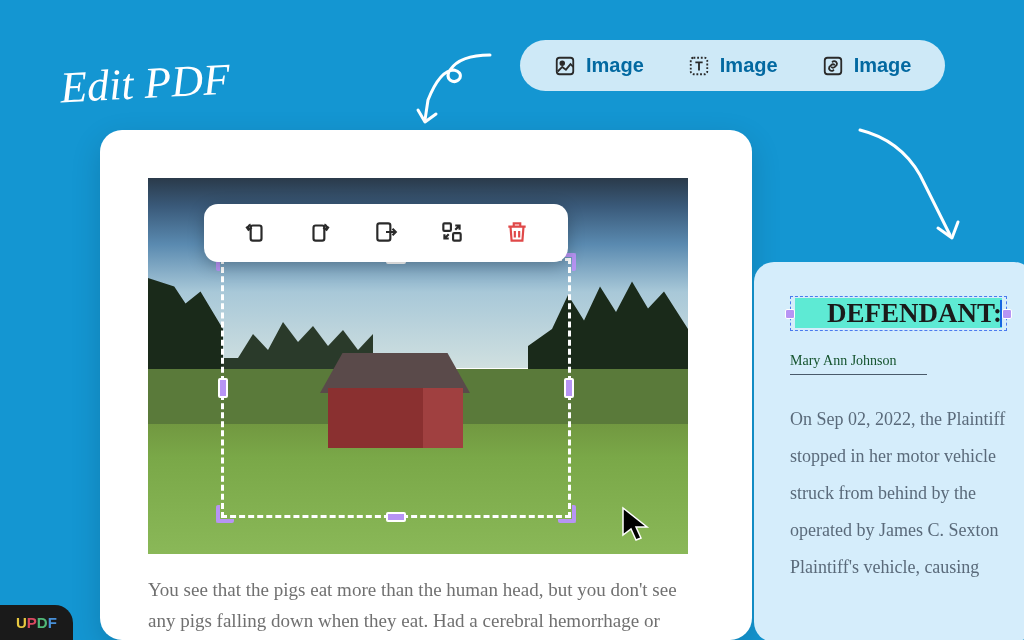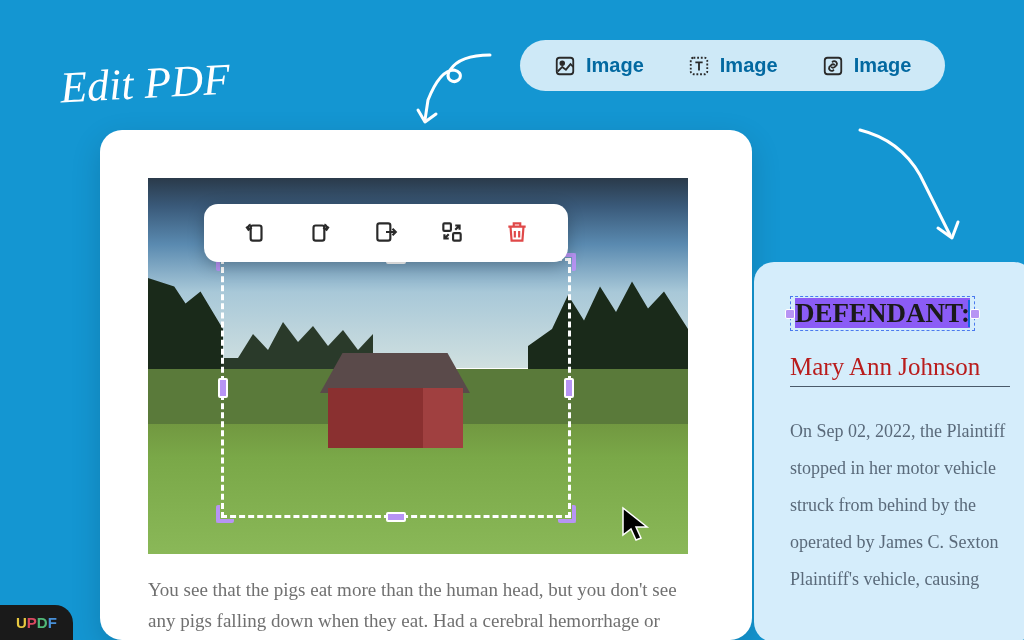--- a/index.html
+++ b/index.html
@@ -44,25 +44,25 @@
 .handle.mb { bottom:-7px; left:50%; margin-left:-10px; width:20px; height:10px; }
 .handle.ml { left:-6px; top:50%; margin-top:-10px; width:10px; height:20px; }
 .handle.mr { right:-6px; top:50%; margin-top:-10px; width:10px; height:20px; }
 
 .cursor { position:absolute; top:505px; left:620px; z-index:10; }
 
 .doc-text { margin-top:20px; color:#707070; font-size:19px; line-height:1.65; font-family:Georgia,serif; }
 
 .panel { position:absolute; top:262px; left:754px; width:280px; height:380px; background:#d5edfb; border-radius:20px; padding:34px 0 0 36px; }
 .def-box { display:inline-block; position:relative; border:1.5px dashed #4a7aef; padding:1px 4px; }
-.def-text { font-family:Georgia,serif; font-weight:bold; font-size:27px; color:#1a1a1a; background:#8b5cf6; }
+.def-text { font-family:Georgia,serif; font-weight:bold; font-size:27px; color:#1a1a1a; background:#5eead4;padding-left:32px; }
 .dot { position:absolute; width:10px; height:10px; background:#b794f4; border:1.5px solid #fff; border-radius:2px; top:50%; margin-top:-5px; }
 .dot.dl { left:-6px; } .dot.dr { right:-6px; }
 .caret { position:absolute; right:4px; top:3px; bottom:3px; width:2.5px; background:#1566e0; }
-.name-line { margin-top:22px; font-family:Georgia,serif; font-size:25px; color:#b91c1c; border-bottom:1.5px solid #4a5a6a; display:inline-block; padding-bottom:5px; padding-right:30px; }
+.name-line { margin-top:22px; font-family:Georgia,serif; font-size:14px; color:#14532d; border-bottom:1.5px solid #4a5a6a; display:inline-block; padding-bottom:5px; padding-right:30px; }
 .body-text { margin-top:26px; font-family:Georgia,serif; font-size:18px; line-height:2.05; color:#5a6a7a; }
 
 .logo { position:absolute; bottom:0; left:0; background:#1a1a1a; padding:9px 16px; border-top-right-radius:18px; font-family:-apple-system,sans-serif; font-weight:700; font-size:15px; }
 .logo .u { color:#e8c840; } .logo .p { color:#d84860; } .logo .d { color:#50b878; } .logo .f { color:#4890d8; }
 </style>
 </head>
 <body>
 
 <div class="title">Edit PDF</div>
 

